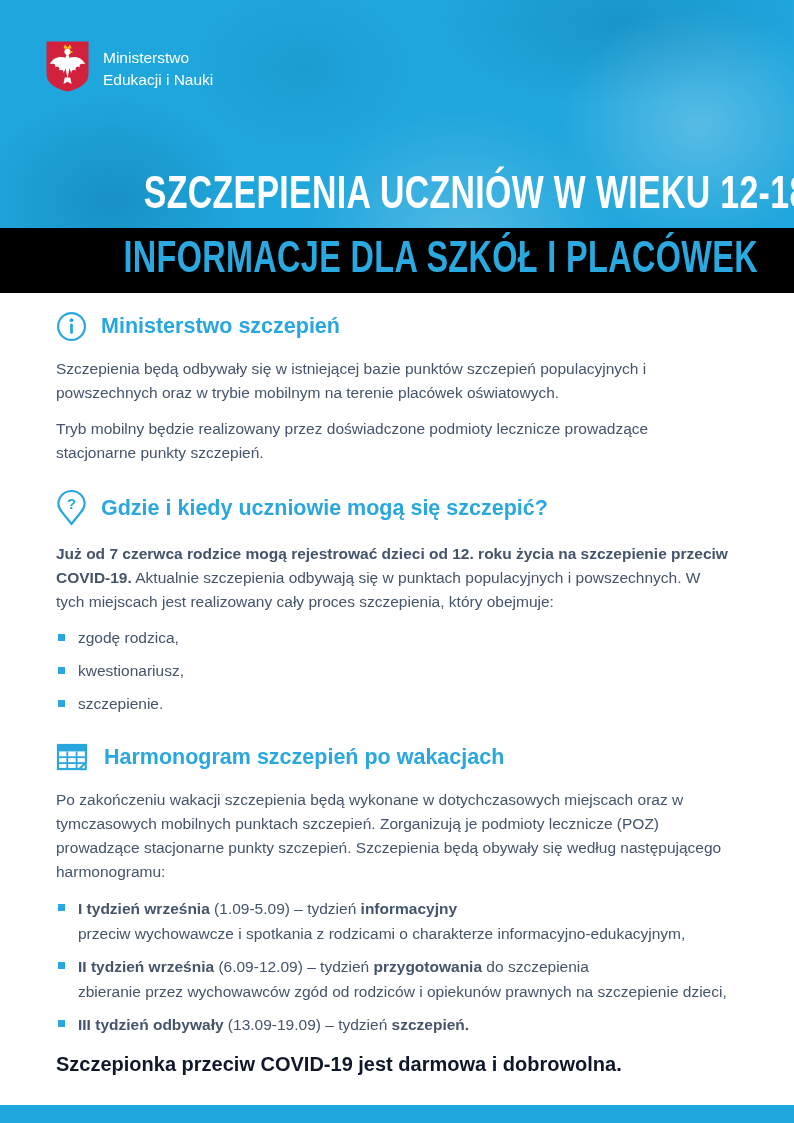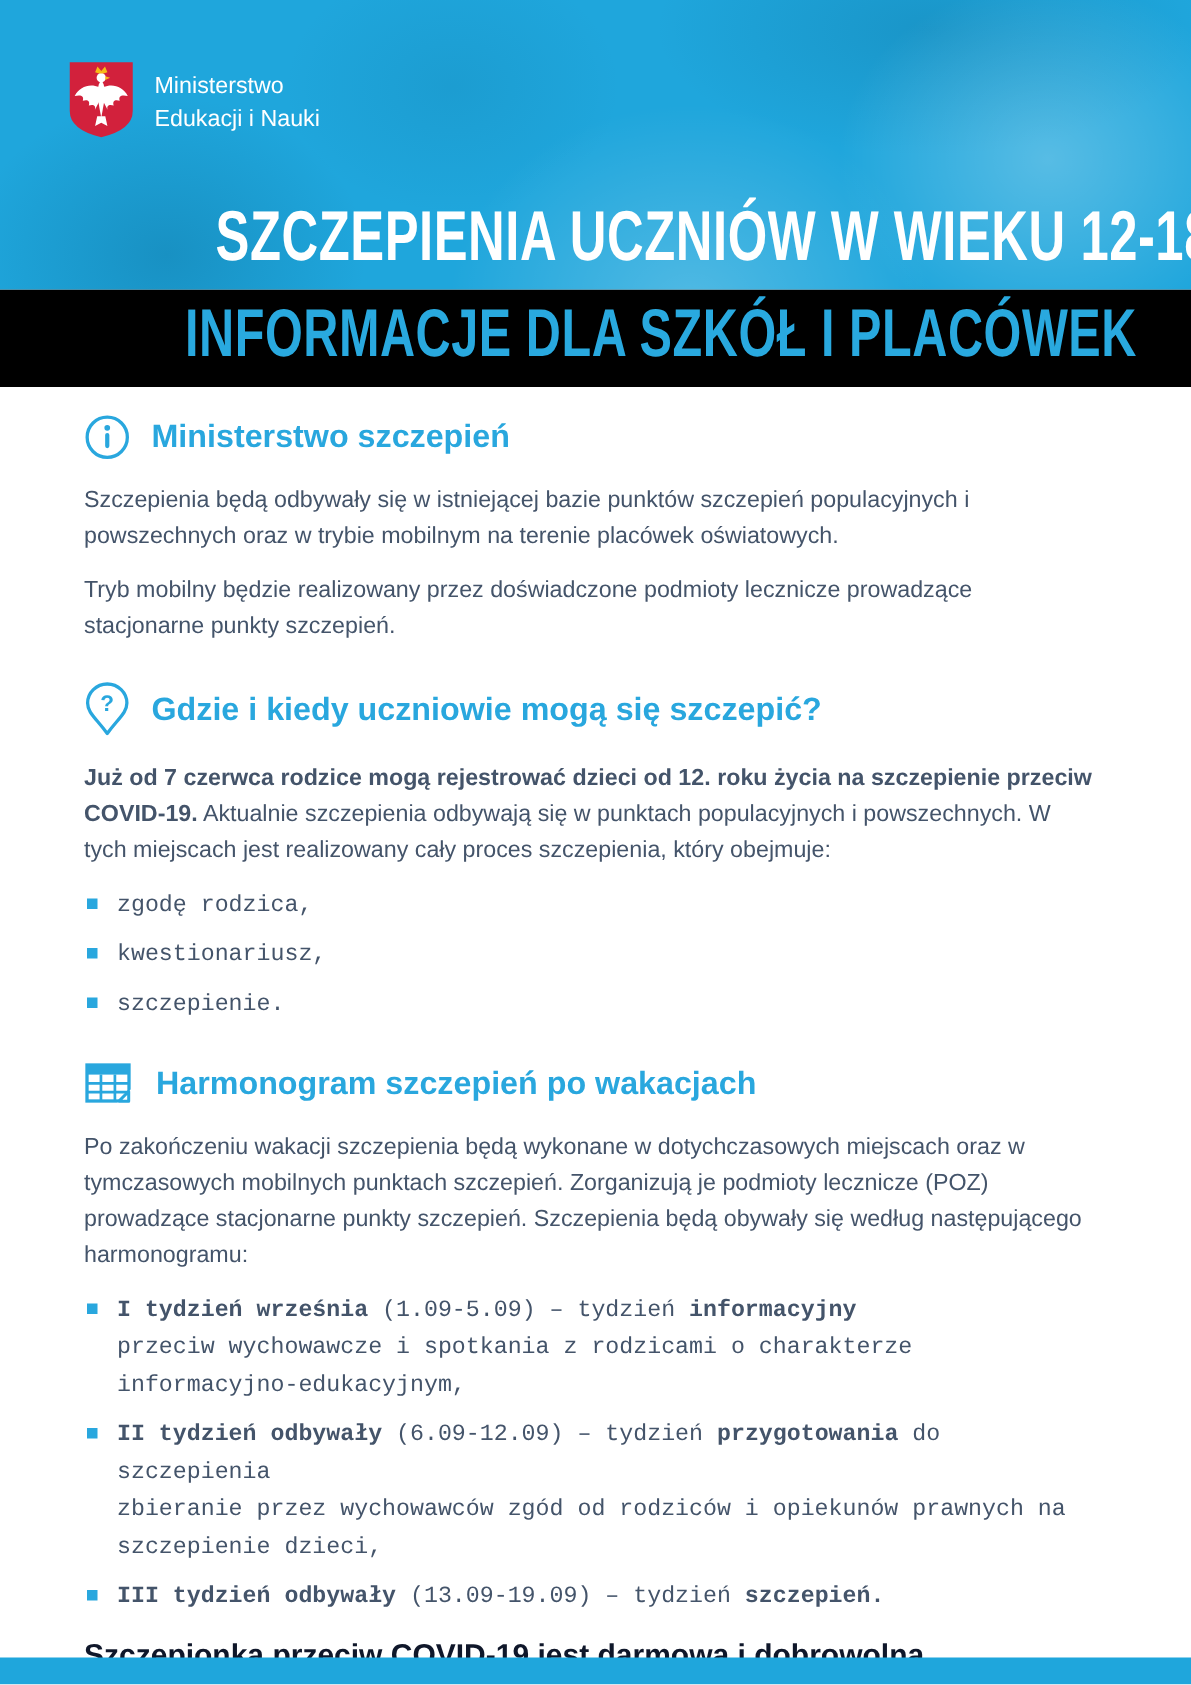--- a/index.html
+++ b/index.html
@@ -5,21 +5,21 @@
   * { margin:0; padding:0; box-sizing:border-box; }
   html,body { background:#e8e8e8; }
   body { font-family:"Liberation Sans", sans-serif; }
   .page {
     position:relative; width:794px; height:1123px; margin:0 auto;
     background:#ffffff; overflow:hidden;
   }
 
   
   .hero {
-    position:relative; height:193px; background-color:#1fa6dc;
+    position:relative; height:228px; background-color:#1fa6dc;
     background-image:
       radial-gradient(ellipse 190px 150px at 14% 88%, rgba(6,90,130,.28), rgba(6,90,130,0) 70%),
       radial-gradient(ellipse 230px 190px at 58% 105%, rgba(255,255,255,.22), rgba(255,255,255,0) 70%),
       radial-gradient(ellipse 200px 170px at 88% 55%, rgba(255,255,255,.25), rgba(255,255,255,0) 70%),
       radial-gradient(ellipse 260px 120px at 78% 10%, rgba(6,90,130,.22), rgba(6,90,130,0) 70%),
       radial-gradient(ellipse 160px 120px at 38% 30%, rgba(6,90,130,.12), rgba(6,90,130,0) 70%);
   }
   .brand { position:absolute; top:40px; left:45px; display:flex; align-items:center; }
   .brand-crest { flex:none; }
   .brand-name { margin-left:13px; color:#ffffff; font-size:15.5px; line-height:1.42; font-weight:400; }
@@ -39,21 +39,21 @@
   .content { padding:0 56px; color:#44546a; }
   .section-head { display:flex; align-items:center; margin-top:18px; margin-bottom:15px; }
   .section-head .icon { flex:none; margin-right:14px; display:flex; align-items:center; }
   .section-title { color:#29a7de; font-size:21.5px; font-weight:700; }
 
   p.body { font-size:15.5px; line-height:24px; margin-bottom:12px; max-width:672px; }
   b { font-weight:700; }
 
   .bullet-row { display:flex; margin-bottom:7px; font-size:15.5px; line-height:24px; }
   .bullet-sq { flex:none; width:7px; height:7px; background:#29a7de; margin:8px 13px 0 2px; }
-  .bullet-body { max-width:660px;font-family:Liberation Mono, monospace; }
+  .bullet-body { max-width:660px; }
   .simple-bullets { margin-top:4px; }
   .simple-bullets .bullet-row { margin-bottom:9px; }
 
   .sched-items { margin-top:2px; }
   .sched-items .bullet-row { margin-bottom:8px; line-height:25px; }
 
   .closing { margin-top:16px; color:#0f172a; font-size:20px; font-weight:700; }
 
   .footer-bar { position:absolute; left:0; right:0; bottom:0; height:18px; background:#1fa6dc; }
 </style>
@@ -153,21 +153,21 @@
       <div class="bullet-row">
         <span class="bullet-sq"></span>
         <div class="bullet-body">
           <div><b>I tydzień września</b><span> (1.09-5.09) – tydzień </span><b>informacyjny</b><span></span></div>
           <div>przeciw wychowawcze i spotkania z rodzicami o charakterze informacyjno-edukacyjnym,</div>
         </div>
       </div>
       <div class="bullet-row">
         <span class="bullet-sq"></span>
         <div class="bullet-body">
-          <div><b>II tydzień odbywały</b><span> (6.09-12.09) – tydzień </span><b>przygotowania</b><span> do szczepienia</span></div>
+          <div><b>II tydzień września</b><span> (6.09-12.09) – tydzień </span><b>przygotowania</b><span> do szczepienia</span></div>
           <div>zbieranie przez wychowawców zgód od rodziców i opiekunów prawnych na szczepienie dzieci,</div>
         </div>
       </div>
       <div class="bullet-row">
         <span class="bullet-sq"></span>
         <div class="bullet-body">
           <div><b>III tydzień odbywały</b><span> (13.09-19.09) – tydzień </span><b>szczepień.</b><span></span></div>
           <div></div>
         </div>
       </div>

